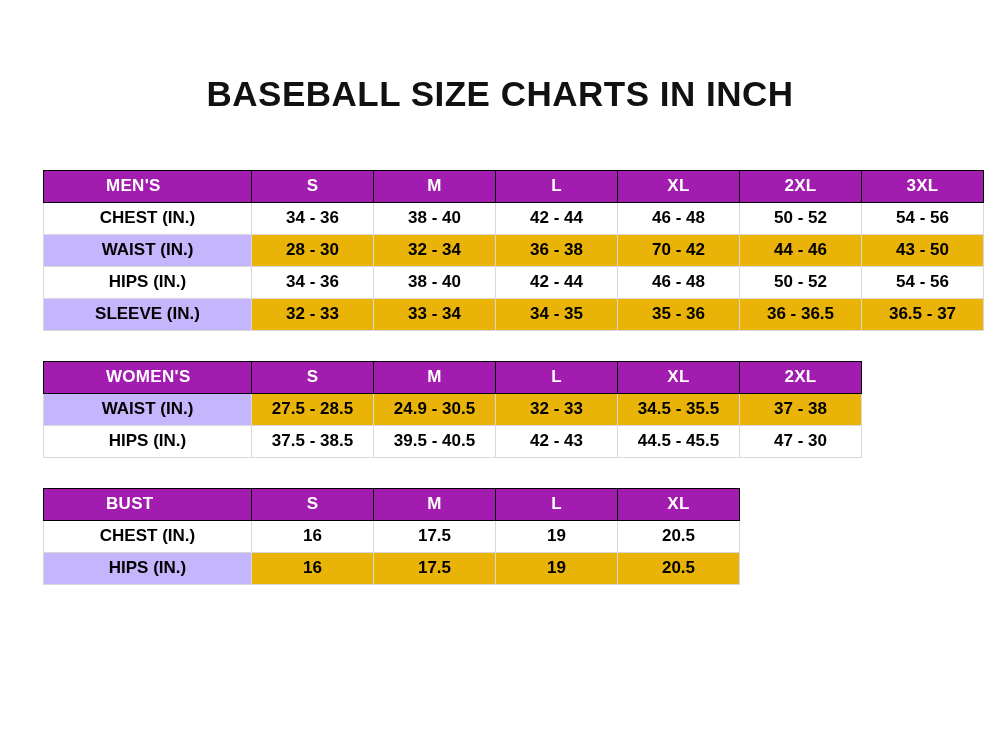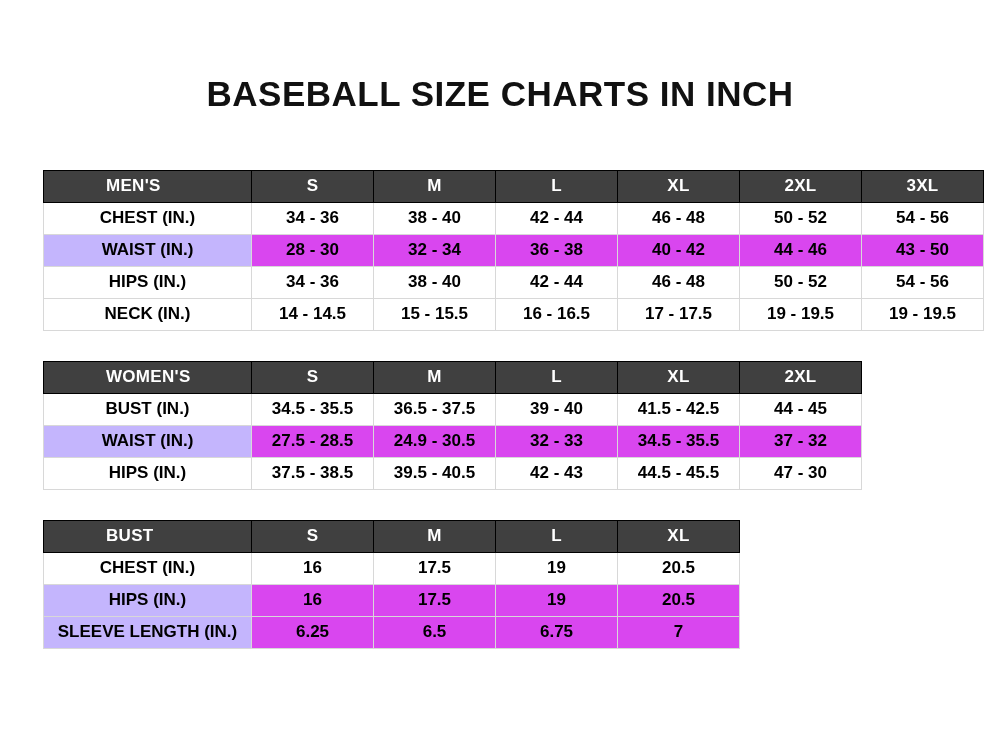--- a/index.html
+++ b/index.html
@@ -50,36 +50,36 @@
 
   th, td {
     border: 1px solid #d8d8d8;
     text-align: center;
     padding: 0;
     height: 31px;
     vertical-align: middle;
     white-space: nowrap;
   }
   thead th {
-    background: #404040;
+    background: #a21caf;
     color: #ffffff;
     border: 1px solid #000000;
     font-size: 17px;
     letter-spacing: 0.3px;
   }
   thead th.row-head {
     text-align: left;
     padding-left: 62px;
   }
   tbody td.row-head {
     background: #ffffff;
     font-weight: bold;
   }
   tbody tr.alt td {
-    background: #d946ef;
+    background: #eab308;
   }
   tbody tr.alt td.row-head {
     background: #c4b5fd;
   }
 
   
   .men col.c0    { width: 208px; }
   .men col.cx    { width: 122px; }
 
   .women col.c0  { width: 208px; }
@@ -127,41 +127,41 @@
             <td>42 - 44</td>
             <td>46 - 48</td>
             <td>50 - 52</td>
             <td>54 - 56</td>
           </tr>
           <tr class="alt">
             <td class="row-head">WAIST (IN.)</td>
             <td>28 - 30</td>
             <td>32 - 34</td>
             <td>36 - 38</td>
-            <td>40 - 42</td>
+            <td>70 - 42</td>
             <td>44 - 46</td>
             <td>43 - 50</td>
           </tr>
           <tr>
             <td class="row-head">HIPS (IN.)</td>
             <td>34 - 36</td>
             <td>38 - 40</td>
             <td>42 - 44</td>
             <td>46 - 48</td>
             <td>50 - 52</td>
             <td>54 - 56</td>
           </tr>
-          <tr>
-            <td class="row-head">NECK (IN.)</td>
-            <td>14 - 14.5</td>
-            <td>15 - 15.5</td>
-            <td>16 - 16.5</td>
-            <td>17 - 17.5</td>
-            <td>19 - 19.5</td>
-            <td>19 - 19.5</td>
+          <tr class="alt">
+            <td class="row-head">SLEEVE (IN.)</td>
+            <td>32 - 33</td>
+            <td>33 - 34</td>
+            <td>34 - 35</td>
+            <td>35 - 36</td>
+            <td>36 - 36.5</td>
+            <td>36.5 - 37</td>
           </tr>
         </tbody>
       </table>
     </div>
 
     <div class="tbl-wrap">
       <table class="size-table women">
         <colgroup>
           <col class="c0">
             <col class="cx">
@@ -174,35 +174,27 @@
           <tr>
             <th class="row-head">WOMEN'S</th>
             <th>S</th>
             <th>M</th>
             <th>L</th>
             <th>XL</th>
             <th>2XL</th>
           </tr>
         </thead>
         <tbody>
-          <tr>
-            <td class="row-head">BUST (IN.)</td>
-            <td>34.5 - 35.5</td>
-            <td>36.5 - 37.5</td>
-            <td>39 - 40</td>
-            <td>41.5 - 42.5</td>
-            <td>44 - 45</td>
-          </tr>
           <tr class="alt">
             <td class="row-head">WAIST (IN.)</td>
             <td>27.5 - 28.5</td>
             <td>24.9 - 30.5</td>
             <td>32 - 33</td>
             <td>34.5 - 35.5</td>
-            <td>37 - 32</td>
+            <td>37 - 38</td>
           </tr>
           <tr>
             <td class="row-head">HIPS (IN.)</td>
             <td>37.5 - 38.5</td>
             <td>39.5 - 40.5</td>
             <td>42 - 43</td>
             <td>44.5 - 45.5</td>
             <td>47 - 30</td>
           </tr>
         </tbody>
@@ -235,25 +227,18 @@
             <td>19</td>
             <td>20.5</td>
           </tr>
           <tr class="alt">
             <td class="row-head">HIPS (IN.)</td>
             <td>16</td>
             <td>17.5</td>
             <td>19</td>
             <td>20.5</td>
           </tr>
-          <tr class="alt">
-            <td class="row-head">SLEEVE LENGTH (IN.)</td>
-            <td>6.25</td>
-            <td>6.5</td>
-            <td>6.75</td>
-            <td>7</td>
-          </tr>
         </tbody>
       </table>
     </div>
 
   </div>
 </div>
 
 </body></html>

